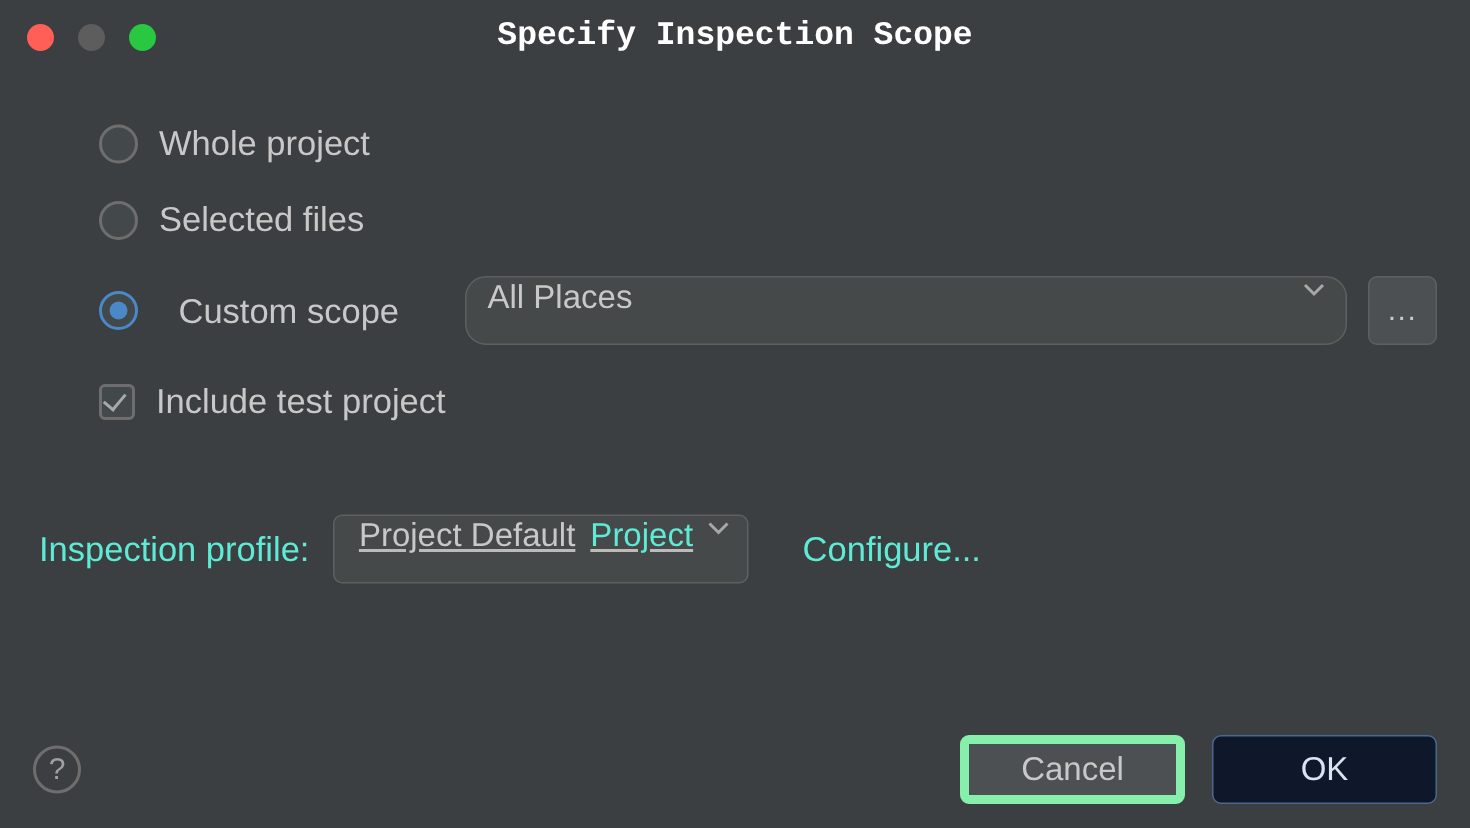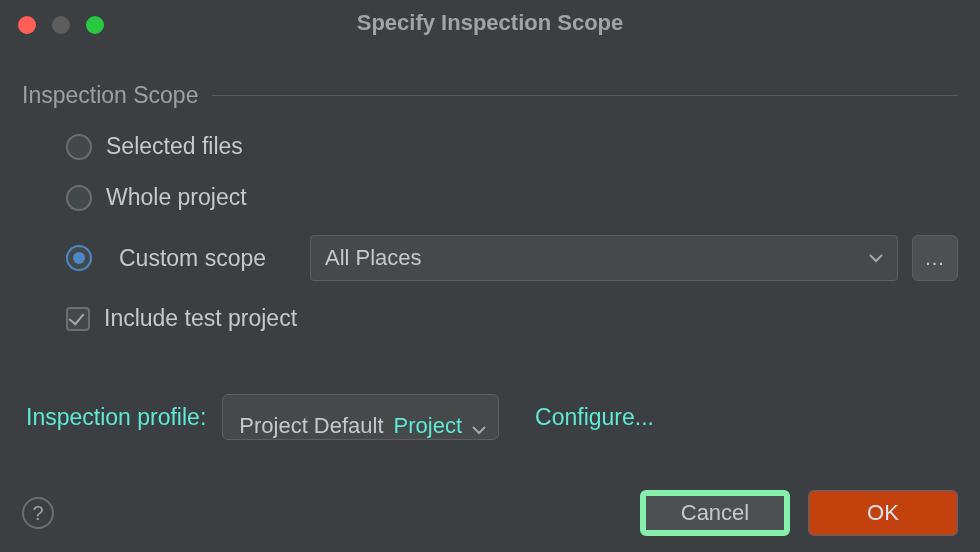--- a/index.html
+++ b/index.html
@@ -32,21 +32,22 @@
       border-radius: 50%;
     }
     .light.red { background: #ff5f57; }
     .light.gray { background: #5d5d5d; }
     .light.green { background: #28c840; }
     .title {
       width: 100%;
       text-align: center;
       font-size: 22px;
       font-weight: 600;
-      color: #a3a3a3;
+      color: #ffffff;
+      font-family: Liberation Mono, monospace;
     }
     .content {
       padding: 36px 22px 0 22px;
     }
     .section-header {
       display: flex;
       align-items: center;
       gap: 14px;
       margin-bottom: 24px;
     }
@@ -105,23 +106,23 @@
       display: flex;
       align-items: center;
       gap: 27px;
       min-width: 230px;
     }
     .combo {
       flex: 1;
       height: 46px;
       background: #45494a;
       border: 1px solid #5e6060;
-      border-radius: 4px;
-      display: flex;
-      align-items: center;
+      border-radius: 14px;
+      display: flex;
+      align-items: flex-start;
       padding: 0 14px;
       justify-content: space-between;
     }
     .combo-text {
       font-size: 22px;
       color: #c8c8c8;
     }
     .combo-arrow {
       color: #a8a8a8;
     }
@@ -167,23 +168,24 @@
     .profile-label {
       font-size: 23px;
       color: #5eead4;
     }
     .profile-combo {
       height: 46px;
       background: #45494a;
       border: 1px solid #5e6060;
       border-radius: 6px;
       display: flex;
-      align-items: flex-end;
+      align-items: flex-start;
       padding: 0 12px 0 16px;
       gap: 10px;
+      text-decoration: underline;
     }
     .profile-primary {
       font-size: 22px;
       color: #c8c8c8;
     }
     .profile-secondary {
       font-size: 22px;
       color: #5eead4;
     }
     .configure-link {
@@ -224,52 +226,48 @@
       align-items: center;
       justify-content: center;
       font-size: 22px;
     }
     .btn.cancel {
       background: #4c5052;
       border: 6px solid #86efac;
       color: #c8c8c8;
     }
     .btn.ok {
-      background: #c2410c;
+      background: #0f172a;
       border: 1px solid #4a688c;
       color: #d8e4f0;
     }
   </style>
 </head>
 <body>
 
 <div class="titlebar">
   <div class="traffic-lights">
     <div class="light red"></div>
     <div class="light gray"></div>
     <div class="light green"></div>
   </div>
   <div class="title">Specify Inspection Scope</div>
 </div>
 
 <div class="content">
-  <div class="section-header">
-    <span class="section-title">Inspection Scope</span>
-    <div class="section-rule"></div>
-  </div>
 
   <div class="radio-group">
     <div class="radio-row">
       <span class="radio"></span>
-      <span class="radio-label">Selected files</span>
+      <span class="radio-label">Whole project</span>
     </div>
 
     <div class="radio-row">
       <span class="radio"></span>
-      <span class="radio-label">Whole project</span>
+      <span class="radio-label">Selected files</span>
     </div>
 
     <div class="scope-row">
       <div class="scope-left radio-row">
         <span class="radio selected"></span>
         <span class="radio-label">Custom scope</span>
       </div>
       <div class="combo">
         <span class="combo-text">All Places</span>
         <span class="combo-arrow">

